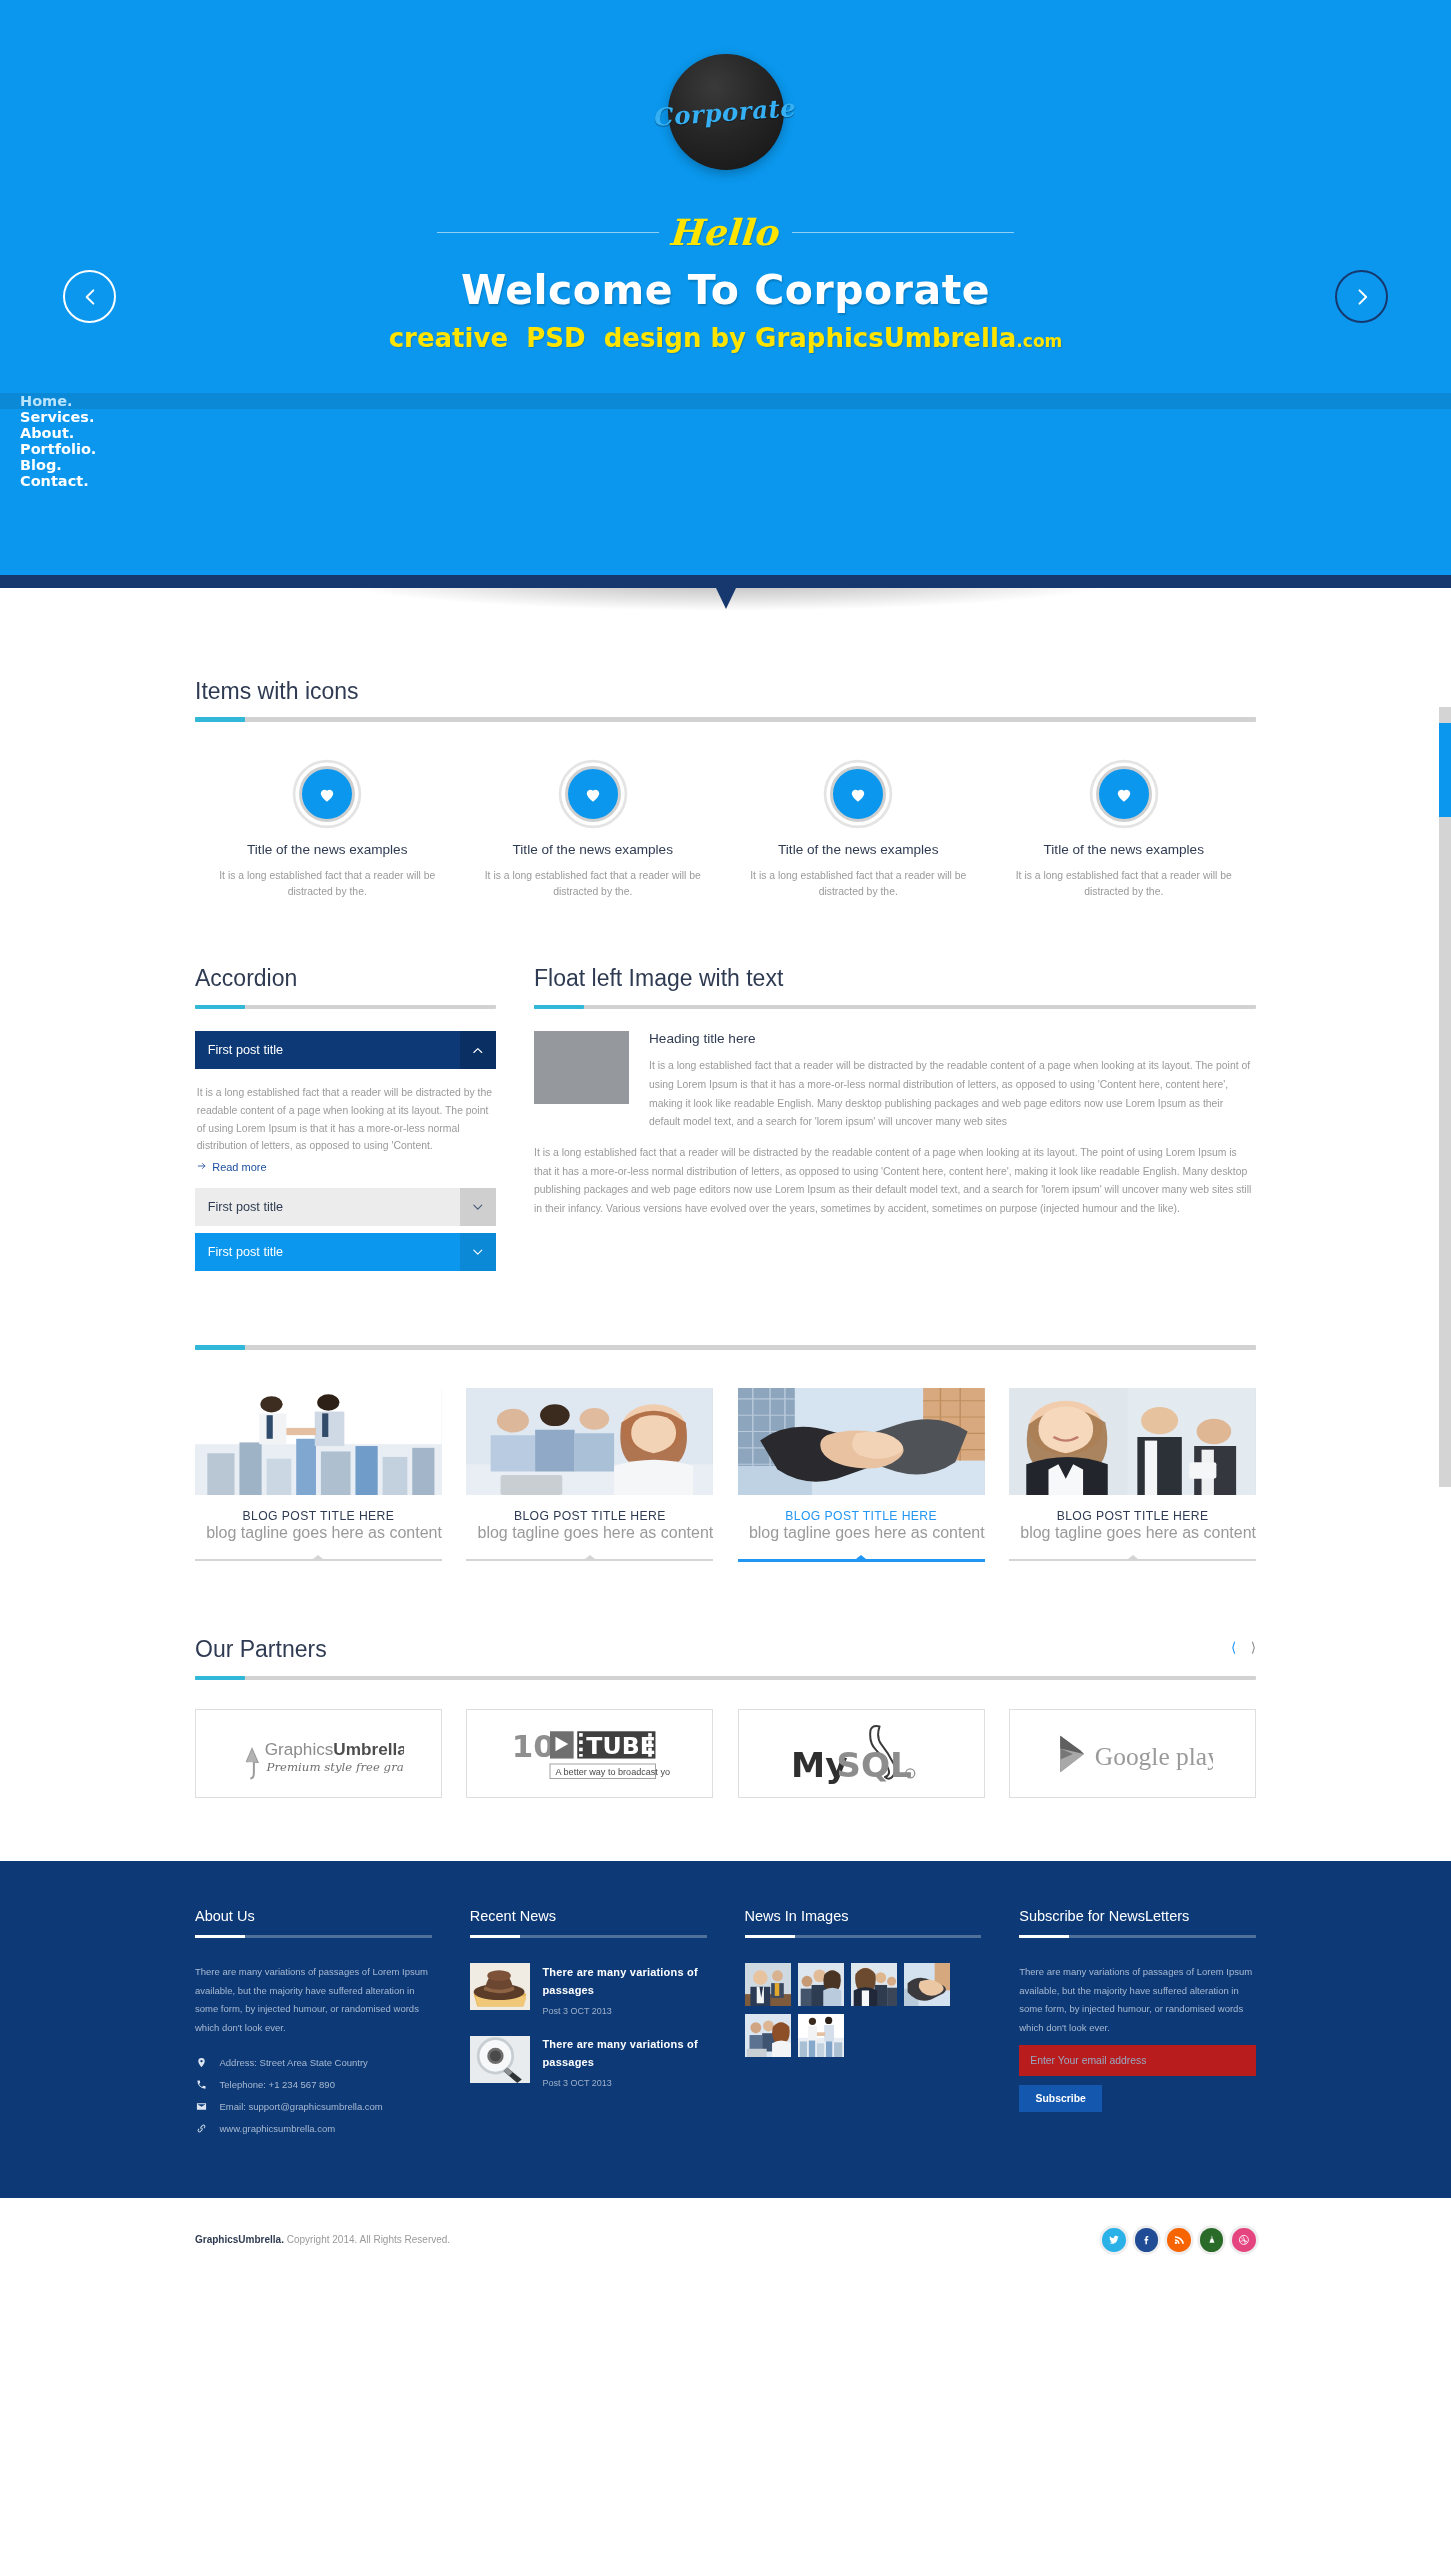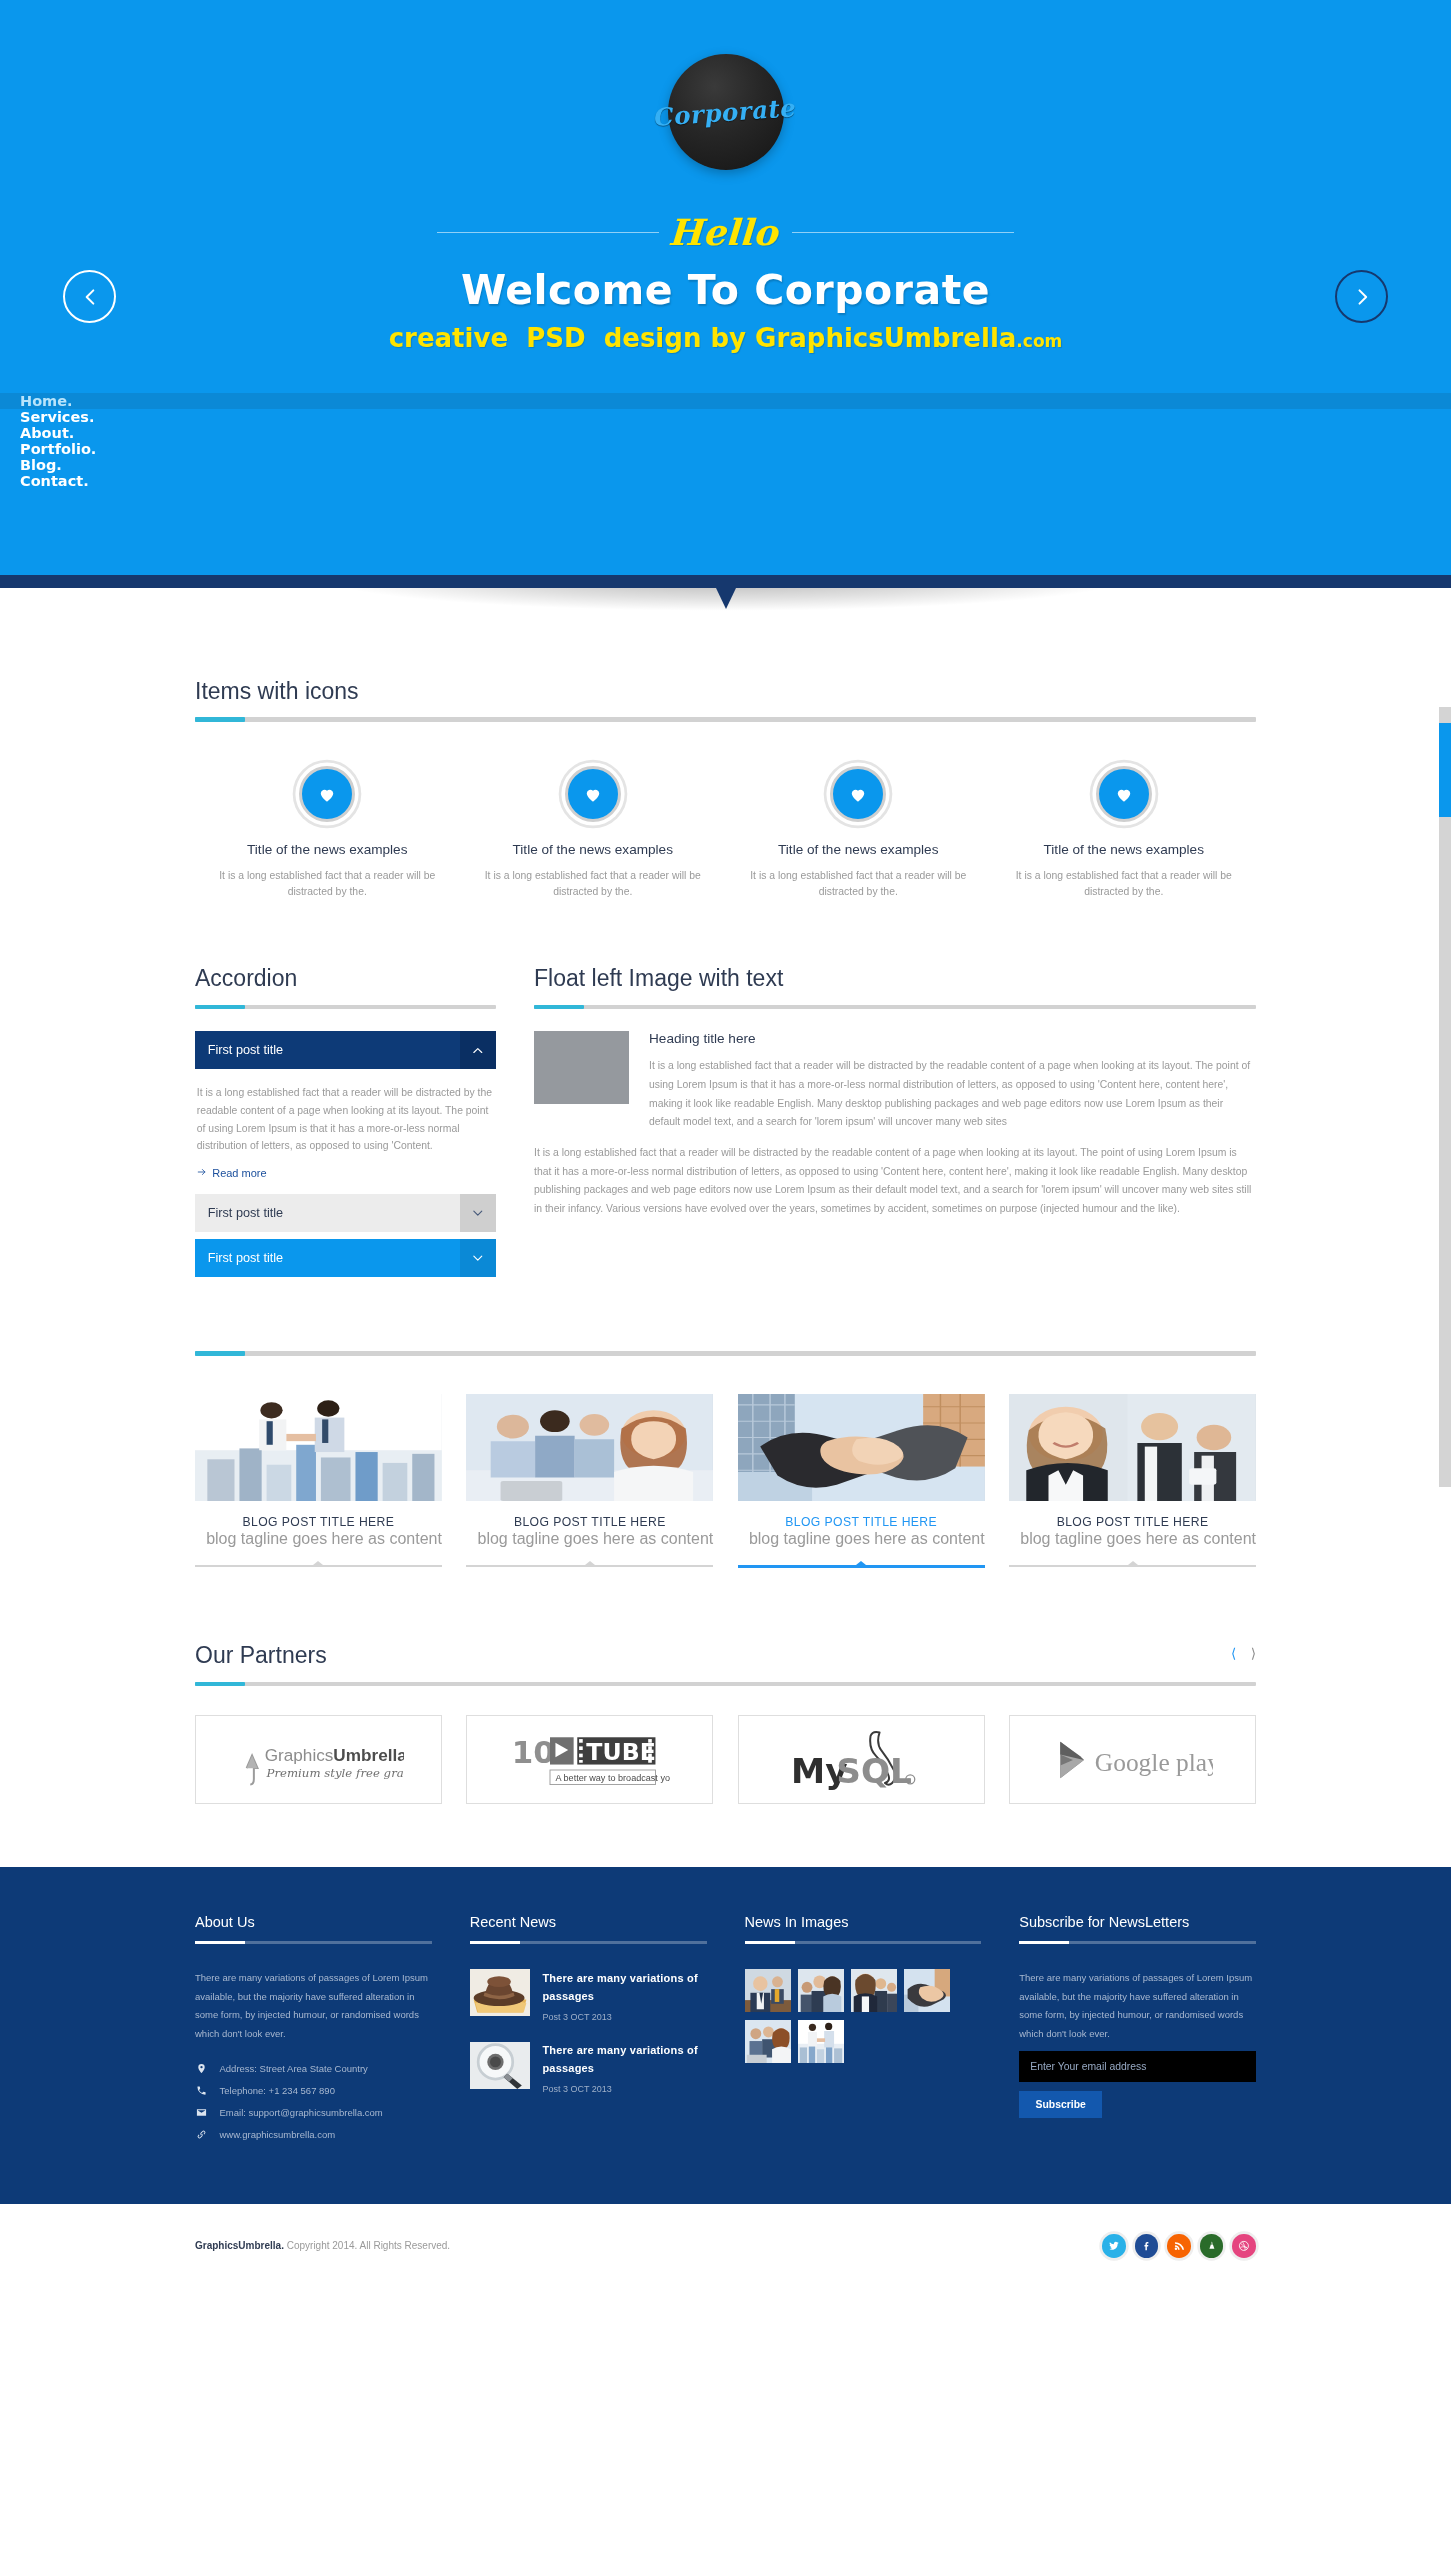--- a/index.html
+++ b/index.html
@@ -157,21 +157,21 @@
   .acc-head-blue { background:#0a97ed; color:#ffffff; margin-top:7.3px; }
   .acc-head-blue .acc-toggle { background:#0b89d6; }
   .acc-toggle {
     width:36px; height:38px; display:flex; align-items:center; justify-content:center;
   }
   .acc-toggle svg { width:13.6px; height:13.6px; }
   .acc-body { padding:14.5px 1.8px 0; }
   .acc-text { font-size:10.4px; color:#9a9a9a; line-height:1.72; }
   .acc-more {
     display:inline-flex; gap:5.4px;
-    margin-top:12px; font-size:11px; color:#1b4f9c; cursor:pointer;
+    margin-top:6px; font-size:11px; color:#1b4f9c; cursor:pointer;
   }
 
   .float-row { display:flex; gap:20px; margin-top:5.4px; }
   .float-img { width:95px; height:73px; background:#95999e; flex:none; }
   .float-body { flex:1; }
   .float-heading { font-size:13.6px; color:#2f3b52; margin-bottom:11px; }
   .float-p { font-size:10.4px; color:#9a9a9a; line-height:1.80; }
   .float-p2 { margin-top:11.8px; }
 
   
@@ -242,21 +242,21 @@
   .news-title {
     font-size:11px; color:#ffffff; font-weight:bold;
     line-height:1.6; letter-spacing:0.2px;
   }
   .news-date { font-size:9px; color:#9fb0c9; margin-top:6.3px; }
 
   .img-grid { display:flex; flex-wrap:wrap; gap:7.3px; }
   .img-cell { width:46px; height:43px; background:#6c7e93; overflow:hidden; }
 
   .sub-input {
-    width:100%; height:31px; background:#000000; border:none;
+    width:100%; height:31px; background:#b91c1c; border:none;
     color:#a8b8d0; font-size:10.4px; padding:0 11px; margin-top:7.3px;
     font-family:"Liberation Sans", sans-serif;
   }
   .sub-input::placeholder { color:#97a9c3; }
   .sub-btn {
     margin-top:9px; background:#1358ae; border:none; color:#ffffff;
     font-size:10.4px; font-weight:bold; padding:8.2px 16.3px; cursor:pointer;
     font-family:Liberation Sans, sans-serif;
   }
 

